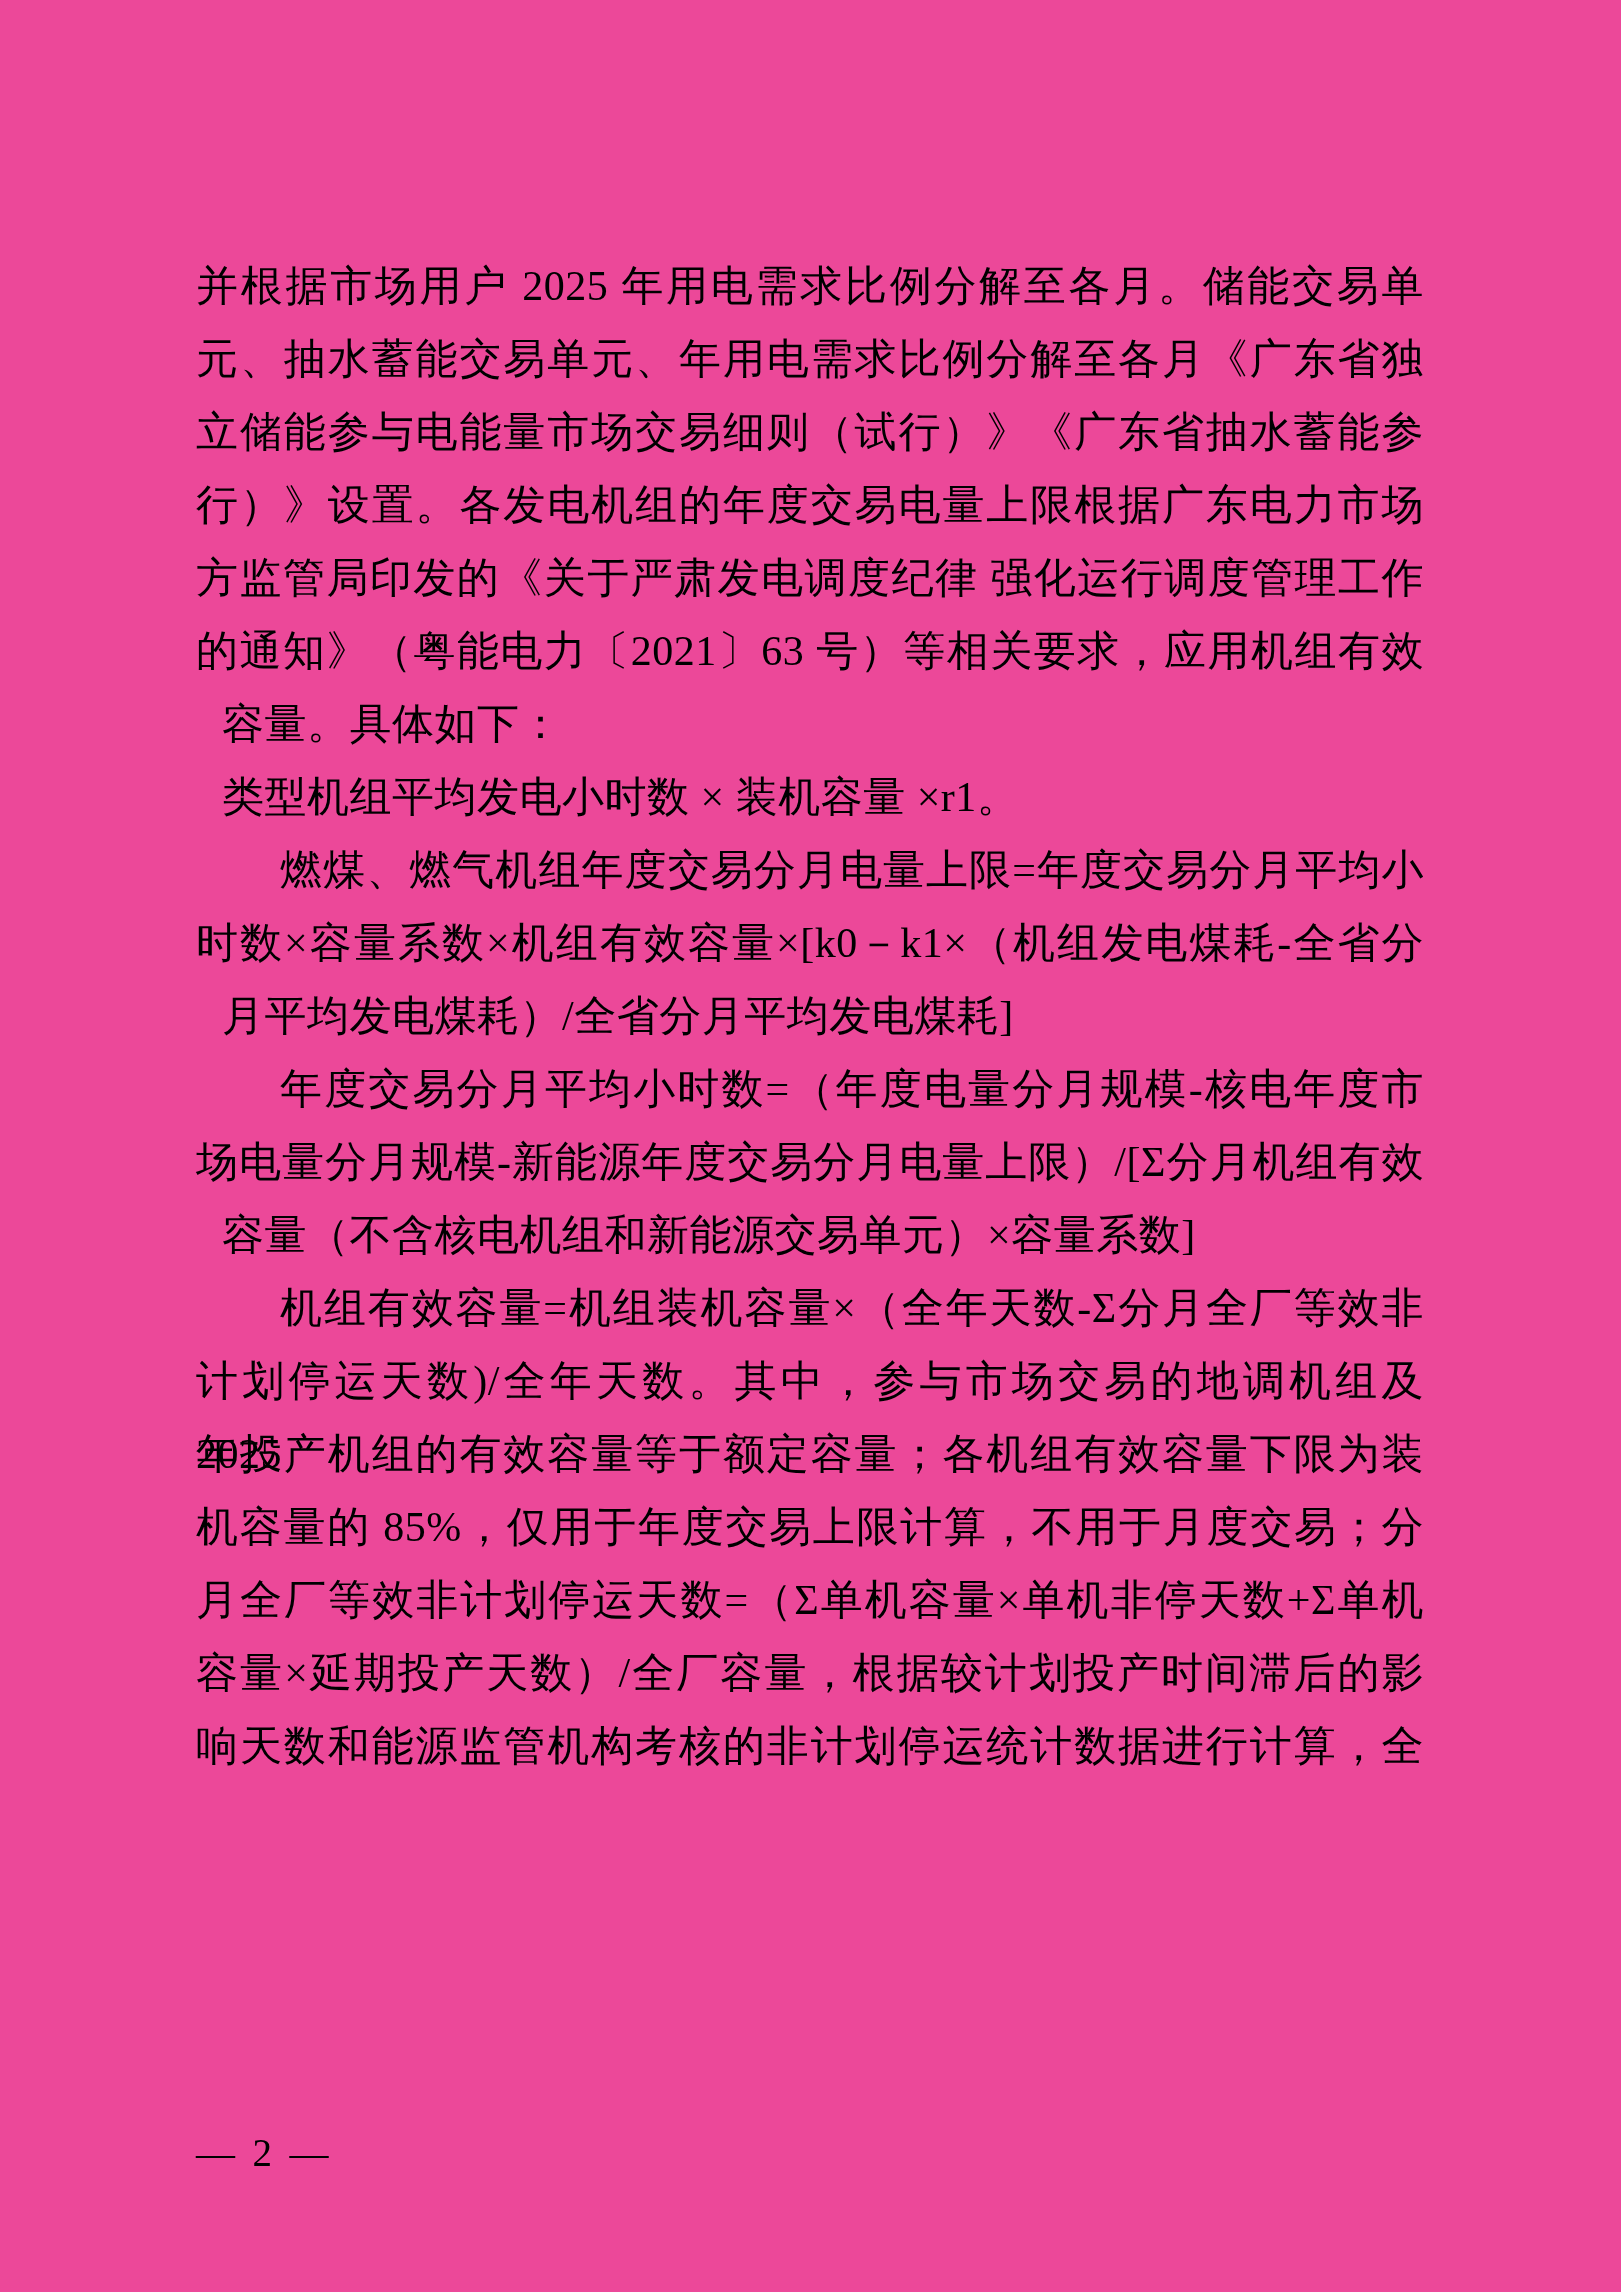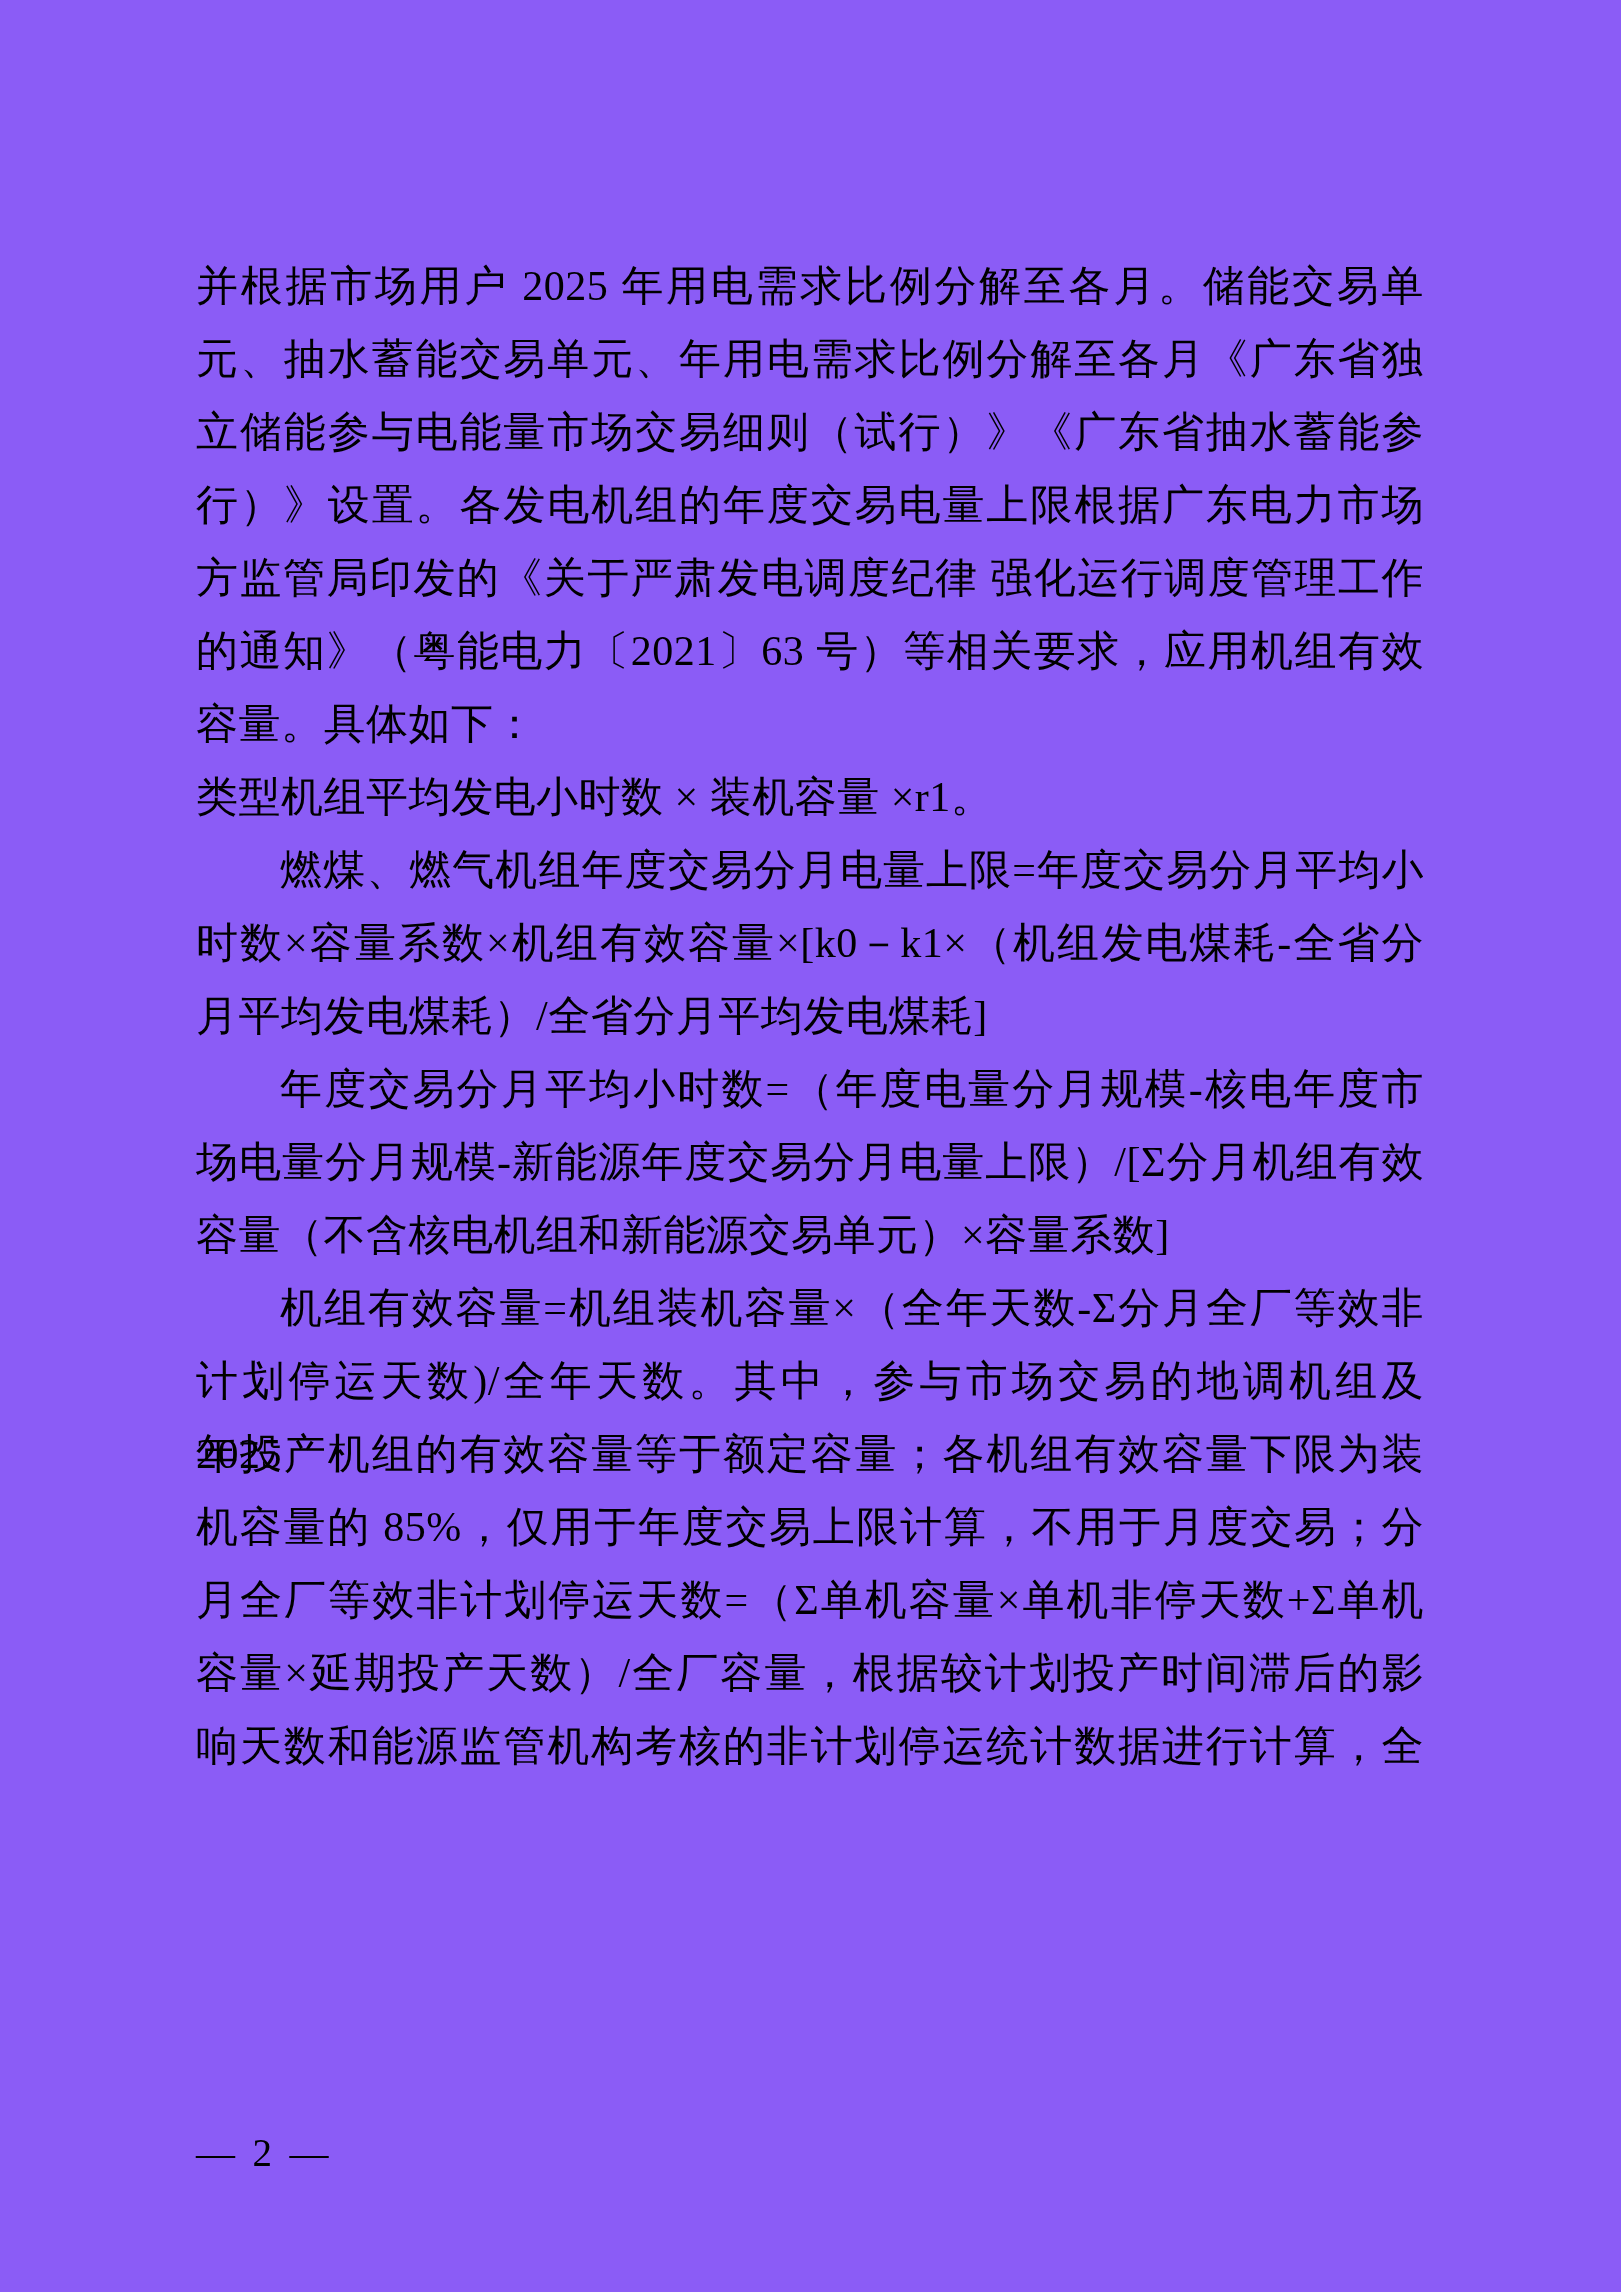--- a/index.html
+++ b/index.html
@@ -4,21 +4,21 @@
 <style>
   html, body {
     margin: 0;
     padding: 0;
     background: #e8e8e8;
   }
   .page {
     position: relative;
     width: 1621px;
     height: 2293px;
-    background: #8b5cf6;
+    background: #ec4899;
     color: #000000;
     font-family: "Liberation Serif", "DejaVu Serif", serif;
     overflow: hidden;
     margin: 0 auto;
   }
   .doc-body {
     position: absolute;
     left: 196px;
     top: 250px;
     width: 1228px;
@@ -29,20 +29,21 @@
     height: 73px;
     text-align: justify;
     text-align-last: justify;
     letter-spacing: 0.5px;
     white-space: normal;
     overflow: visible;
   }
   .line.para-end {
     text-align: left;
     text-align-last: left;
+    margin-left: 26px;
   }
   .line.indent {
     text-indent: 2em;
   }
   .page-number {
     position: absolute;
     left: 196px;
     top: 2129px;
     font-size: 39px;
     line-height: 47px;

